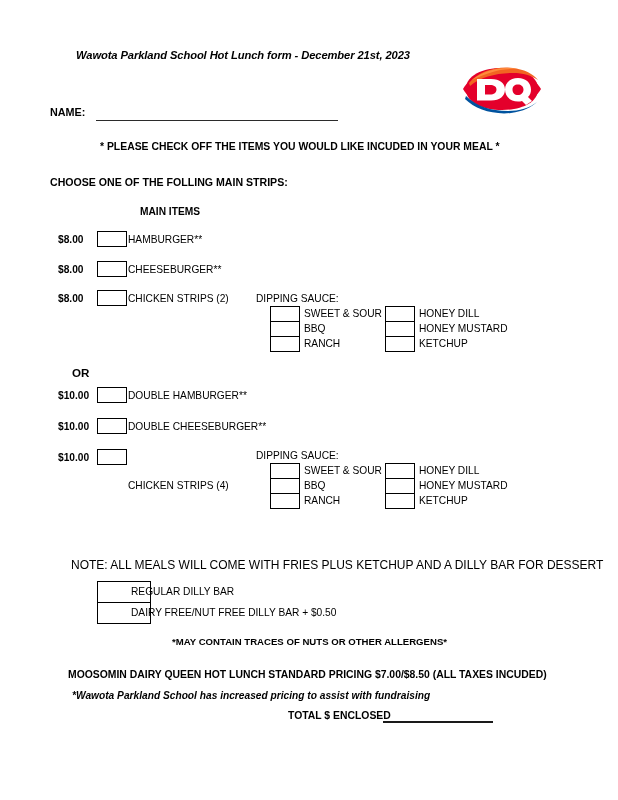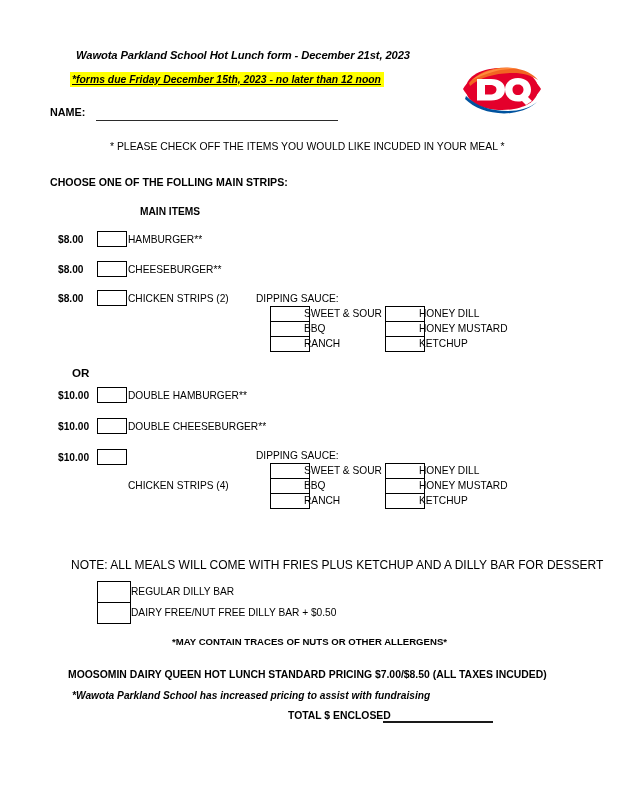--- a/index.html
+++ b/index.html
@@ -53,23 +53,23 @@
     border-bottom: 1.6px solid #2b2b2b;
   }
 
   
   .dq-logo {
     left: 462px; top: 60px;
     width: 80px; height: 58px;
   }
 
   .check-note {
-    left: 110px; top: 141px;
+    left: 100px; top: 141px;
     font-size: 10.4px;
-    font-weight: normal;
+    font-weight: bold;
   }
   .choose-head {
     left: 50px; top: 176px;
     font-size: 10.6px;
     font-weight: bold;
   }
   .main-items-head {
     left: 140px; top: 206px;
     font-size: 10.2px;
     font-weight: bold;
@@ -102,21 +102,21 @@
 
   
   .dip-title {
     font-size: 10.2px;
     white-space: nowrap;
   }
   .box-stack {
     box-sizing: border-box;
     border: 1.7px solid #000000;
     background: #ffffff;
-    width: 40px;
+    width: 30px;
   }
   .stack-row { position: relative; height: 14px; }
   .stack-label {
     position: absolute;
     left: 33px; top: 1px;
     font-size: 10.2px;
     white-space: nowrap;
   }
 
   
@@ -164,21 +164,20 @@
     width: 110px; height: 0;
     border-bottom: 2px solid #1a1a1a;
   }
 </style>
 </head>
 <body>
 
 <div class="page">
 
   <div class="abs doc-title">Wawota Parkland School Hot Lunch form - December 21st, 2023</div>
-  <div class="abs due-highlight">*forms due Friday December 15th, 2023 - no later than 12 noon</div>
   <div class="abs name-label">NAME:</div>
   <div class="abs name-rule"></div>
 
   <div class="abs dq-logo">
     <svg viewBox="0 0 160 116" width="80" height="58" aria-hidden="true">
 
       <path d="M8 58 C8 30 42 16 80 16 C118 16 152 30 152 58 C152 86 118 100 80 100 C42 100 8 86 8 58 Z" fill="#e4002b"></path>
 
       <path d="M2 58 C10 44 22 34 34 30 C22 40 16 48 14 58 C16 68 22 76 34 86 C22 82 10 72 2 58 Z" fill="#e4002b"></path>
       <path d="M158 58 C150 44 138 34 126 30 C138 40 144 48 146 58 C144 68 138 76 126 86 C138 82 150 72 158 58 Z" fill="#e4002b"></path>
@@ -282,21 +281,21 @@
       </div>
       <div class="stack-row">
         <span class="stack-label">KETCHUP</span>
       </div>
     </div>
   </div>
 
   <div class="abs meals-note">NOTE: ALL MEALS WILL COME WITH FRIES PLUS KETCHUP AND A DILLY BAR FOR DESSERT</div>
 
   <div class="abs" style="left:97px; top:581px;">
-    <div class="box-stack" style="width:34px;">
+    <div class="box-stack" style="width:54px;">
       <div style="position:relative; height:20px; border-bottom:1.7px solid #000;">
         <span class="dilly-label" style="top:4px;">REGULAR DILLY BAR</span>
       </div>
       <div style="position:relative; height:20px;text-align:center;">
         <span class="dilly-label" style="top:4px;">DAIRY FREE/NUT FREE DILLY BAR + $0.50</span>
       </div>
     </div>
   </div>
 
   <div class="abs allergen-note">*MAY CONTAIN TRACES OF NUTS OR OTHER ALLERGENS*</div>

